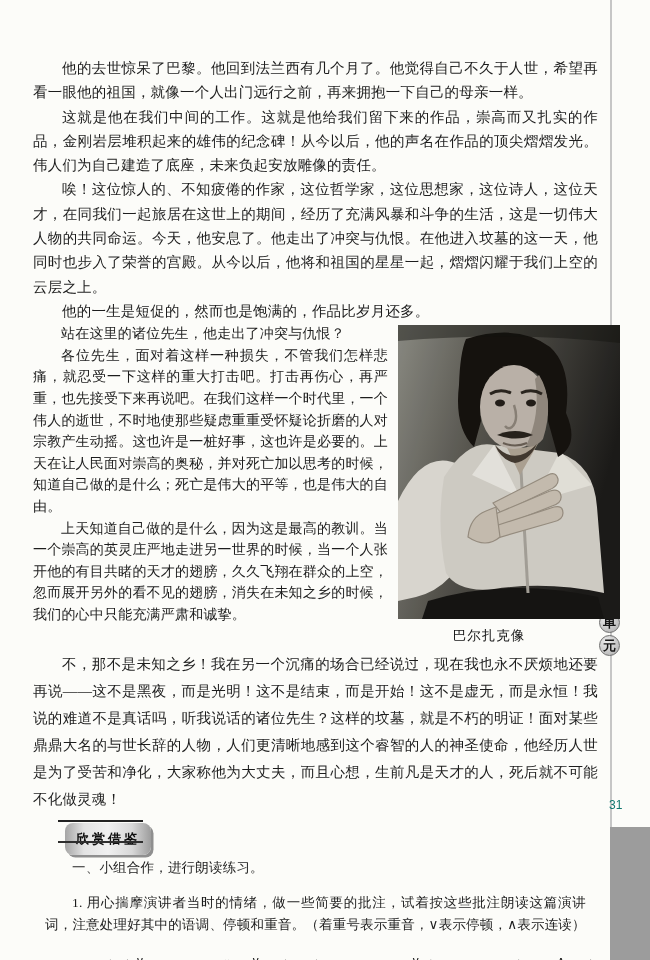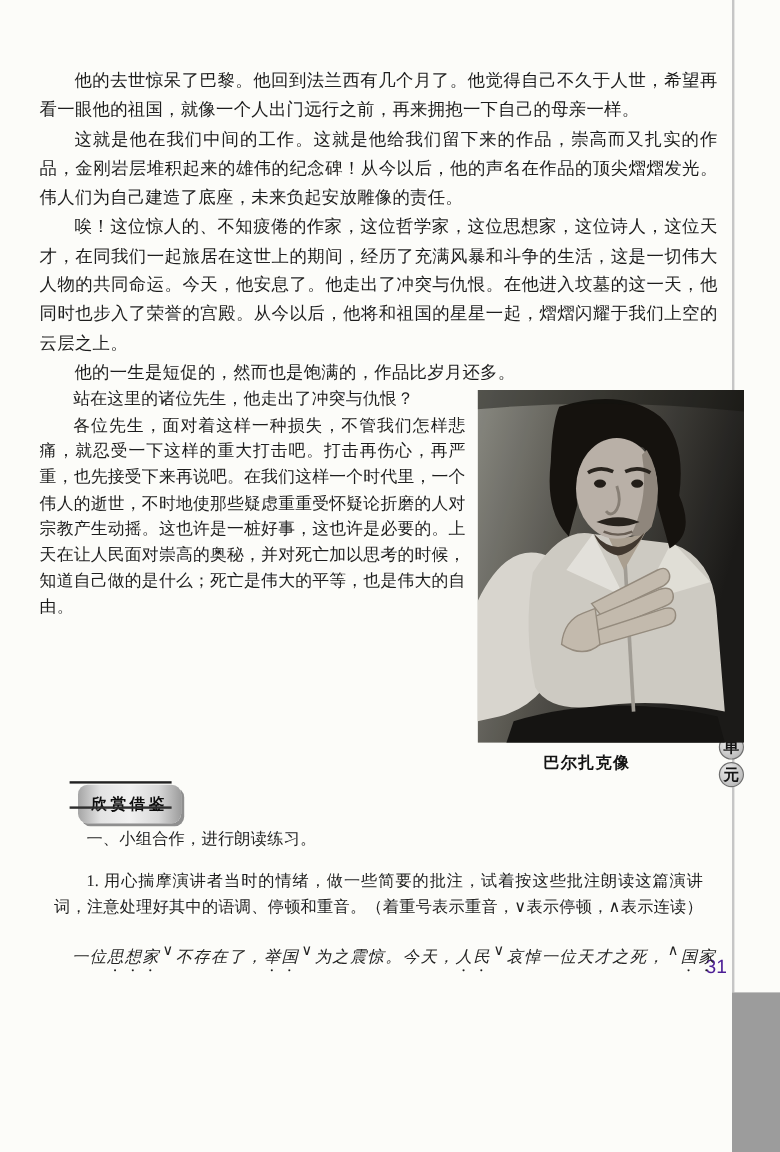--- a/index.html
+++ b/index.html
@@ -16,36 +16,36 @@
   .vrule{position:absolute;left:610px;top:0;width:2px;height:827px;background:#c6c6c6;}
   .unit-badges{position:absolute;left:599px;top:566px;width:23px;}
   .unit-badge{
     width:21px;height:21px;margin-bottom:2px;border-radius:50%;
     background:radial-gradient(circle at 35% 30%,#ececec,#bfbfbf 70%,#a8a8a8);
     border:1px solid #6f6f6f;box-sizing:border-box;
     display:flex;align-items:center;justify-content:center;
     font-size:13px;font-weight:bold;color:#151515;line-height:1;
   }
   .page-number{
-    position:absolute;left:588px;top:798px;
+    position:absolute;left:609px;top:798px;
     font-family:"Liberation Sans","DejaVu Sans",sans-serif;
-    font-size:16px;color:#4c1d95;
+    font-size:12px;color:#0f766e;
   }
   .corner-block{position:absolute;left:610px;top:827px;width:40px;height:133px;background:#9c9c9c;}
   
   .content{position:absolute;left:33px;top:56px;width:565px;}
   .par{
     margin:0;text-indent:2em;text-align:justify;
     font-size:14.5px;line-height:24.3px;letter-spacing:0.2px;
   }
   .par.narrow{font-size:14px;line-height:21.6px;}
   .par.wide-last{clear:both;font-size:14.5px;line-height:27px;margin-top:2px;}
   
   .photo-figure{
-    float:right;width:182px;margin:2px 18px 6px 10px;font-weight:bold;
+    float:right;width:182px;margin:2px 18px 6px 10px;
   }
   .photo-figure svg{display:block;}
   .photo-caption{
     margin-top:8px;text-align:center;
     font-size:13.5px;color:#141414;letter-spacing:1px;
   }
   
   .banner{position:relative;clear:both;height:25px;margin:7px 0 0 22px;width:130px;}
   .banner-line-top{position:absolute;left:3px;top:0;width:85px;height:2px;background:#222;}
   .banner-line-bottom{position:absolute;left:3px;top:21px;width:85px;height:1.5px;background:#2e2e2e;}
@@ -147,20 +147,22 @@
           <path d="M70 212 Q72 192 88 186 L98 182 L102 212 Q88 224 70 212 Z"></path>
         </g>
         <path d="M0 0 H222 V18 Q110 6 0 16 Z" fill="#14130f" opacity="0.45"></path>
         <rect width="222" height="294" fill="#000" opacity="0.05"></rect>
       </svg>
       <figcaption class="photo-caption">巴尔扎克像</figcaption>
     </figure>
 
     <p class="par narrow">站在这里的诸位先生，他走出了冲突与仇恨？</p>
     <p class="par narrow">各位先生，面对着这样一种损失，不管我们怎样悲痛，就忍受一下这样的重大打击吧。打击再伤心，再严重，也先接受下来再说吧。在我们这样一个时代里，一个伟人的逝世，不时地使那些疑虑重重受怀疑论折磨的人对宗教产生动摇。这也许是一桩好事，这也许是必要的。上天在让人民面对崇高的奥秘，并对死亡加以思考的时候，知道自己做的是什么；死亡是伟大的平等，也是伟大的自由。</p>
+    <p class="par narrow">上天知道自己做的是什么，因为这是最高的教训。当一个崇高的英灵庄严地走进另一世界的时候，当一个人张开他的有目共睹的天才的翅膀，久久飞翔在群众的上空，忽而展开另外的看不见的翅膀，消失在未知之乡的时候，我们的心中只能充满严肃和诚挚。</p>
+    <p class="par wide-last">不，那不是未知之乡！我在另一个沉痛的场合已经说过，现在我也永不厌烦地还要再说——这不是黑夜，而是光明！这不是结束，而是开始！这不是虚无，而是永恒！我说的难道不是真话吗，听我说话的诸位先生？这样的坟墓，就是不朽的明证！面对某些鼎鼎大名的与世长辞的人物，人们更清晰地感到这个睿智的人的神圣使命，他经历人世是为了受苦和净化，大家称他为大丈夫，而且心想，生前凡是天才的人，死后就不可能不化做灵魂！</p>
 
     <div class="banner">
       <div class="banner-line-top"></div>
       <div class="banner-pill">
         <span>欣赏借鉴</span>
       </div>
       <div class="banner-line-bottom"></div>
     </div>
 
     <div class="exercises">

